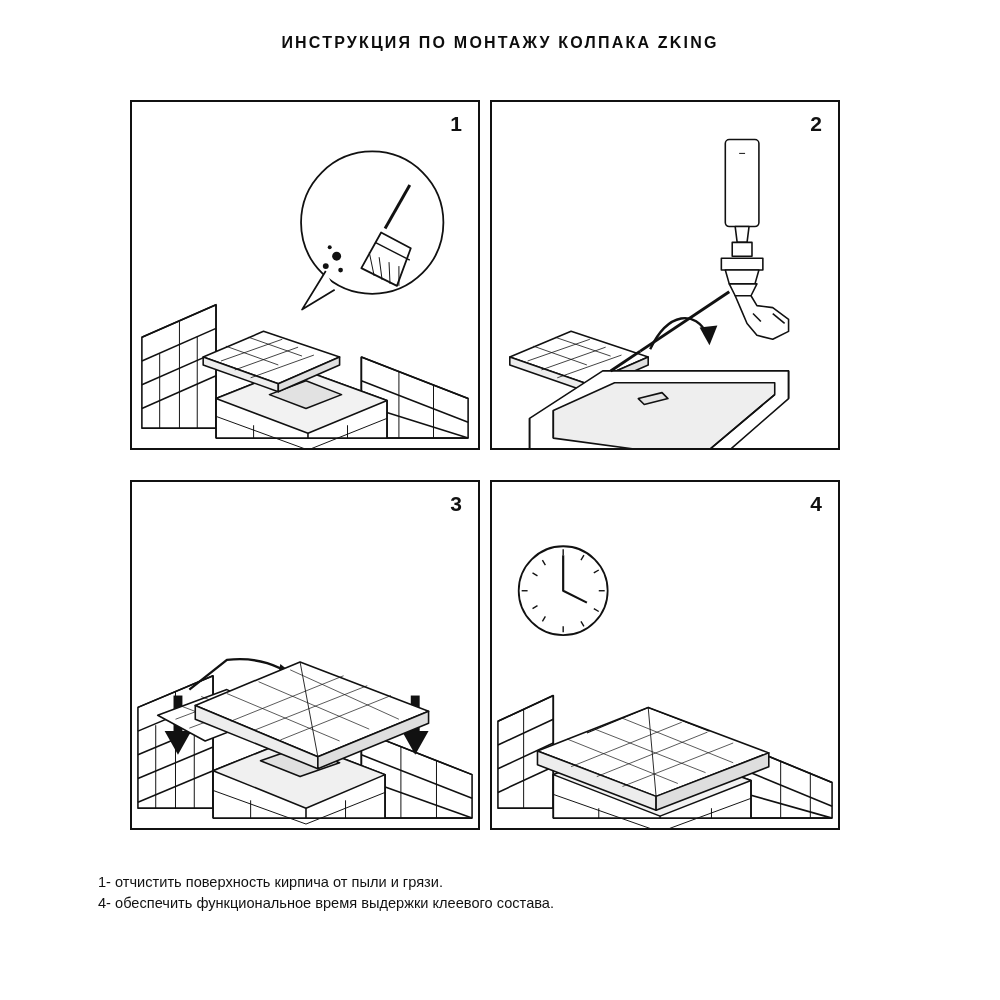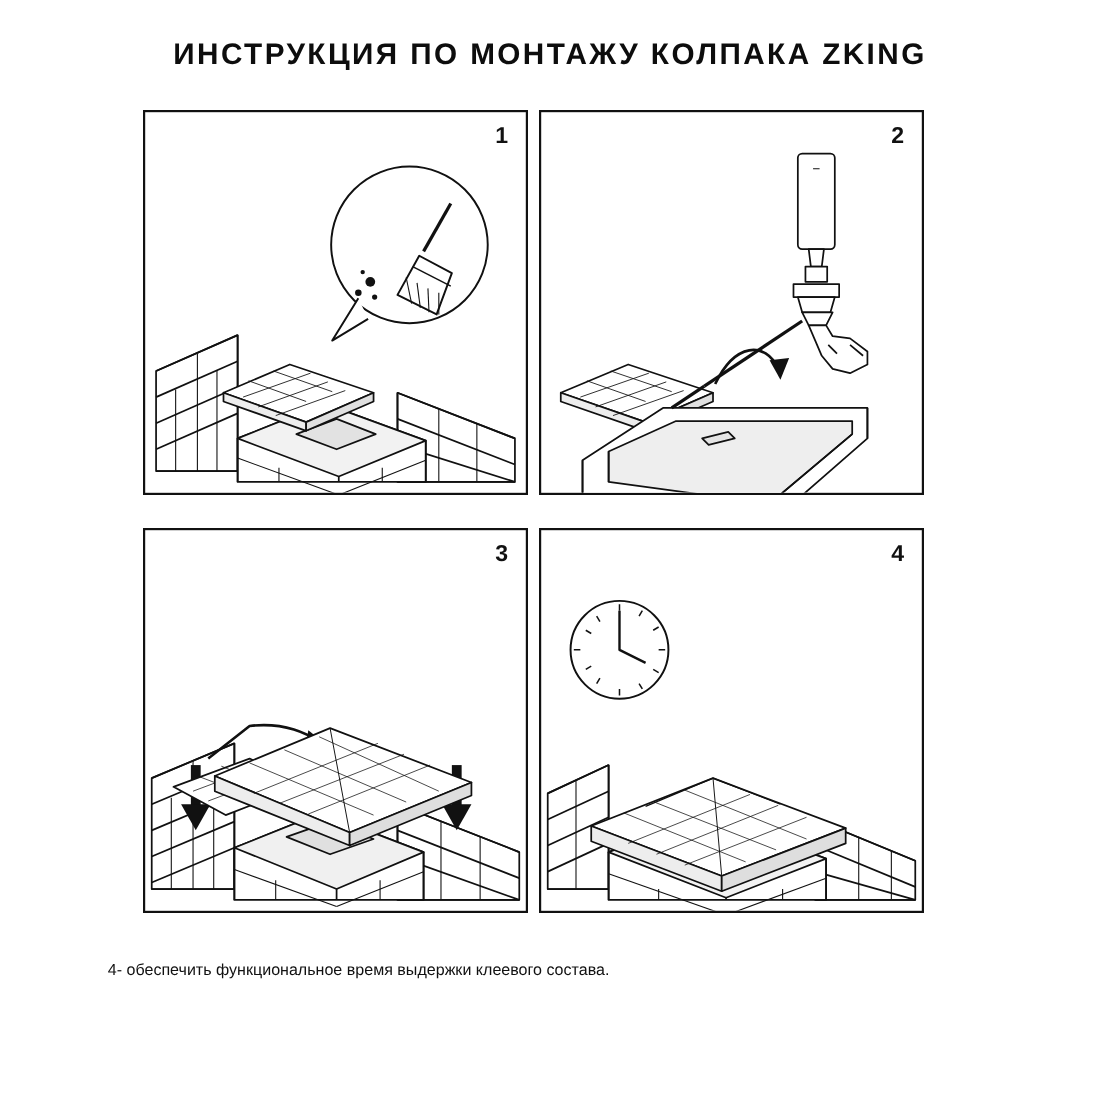--- a/index.html
+++ b/index.html
@@ -19,21 +19,21 @@
     width: 1000px;
     height: 1000px;
     position: relative;
   }
   .title {
     position: absolute;
     top: 34px;
     left: 0;
     width: 1000px;
     text-align: center;
-    font-size: 27px;
+    font-size: 16px;
     font-weight: bold;
     letter-spacing: 2.2px;
     color: #0d0d0d;
   }
   .grid {
     position: absolute;
     top: 100px;
     left: 130px;
     width: 740px;
     height: 740px;
@@ -376,16 +376,17 @@
 
             <path d="M96 254 L158 228 L220 252" stroke-width="1.1"></path>
           </g>
         </g>
       </svg>
     </div>
 
   </div>
 
   <div class="notes">
+    <div>1- отчистить поверхность кирпича от пыли и грязи.</div>
     <div>4- обеспечить функциональное время выдержки клеевого состава.</div>
   </div>
 
 </div>
 
 </body></html>

